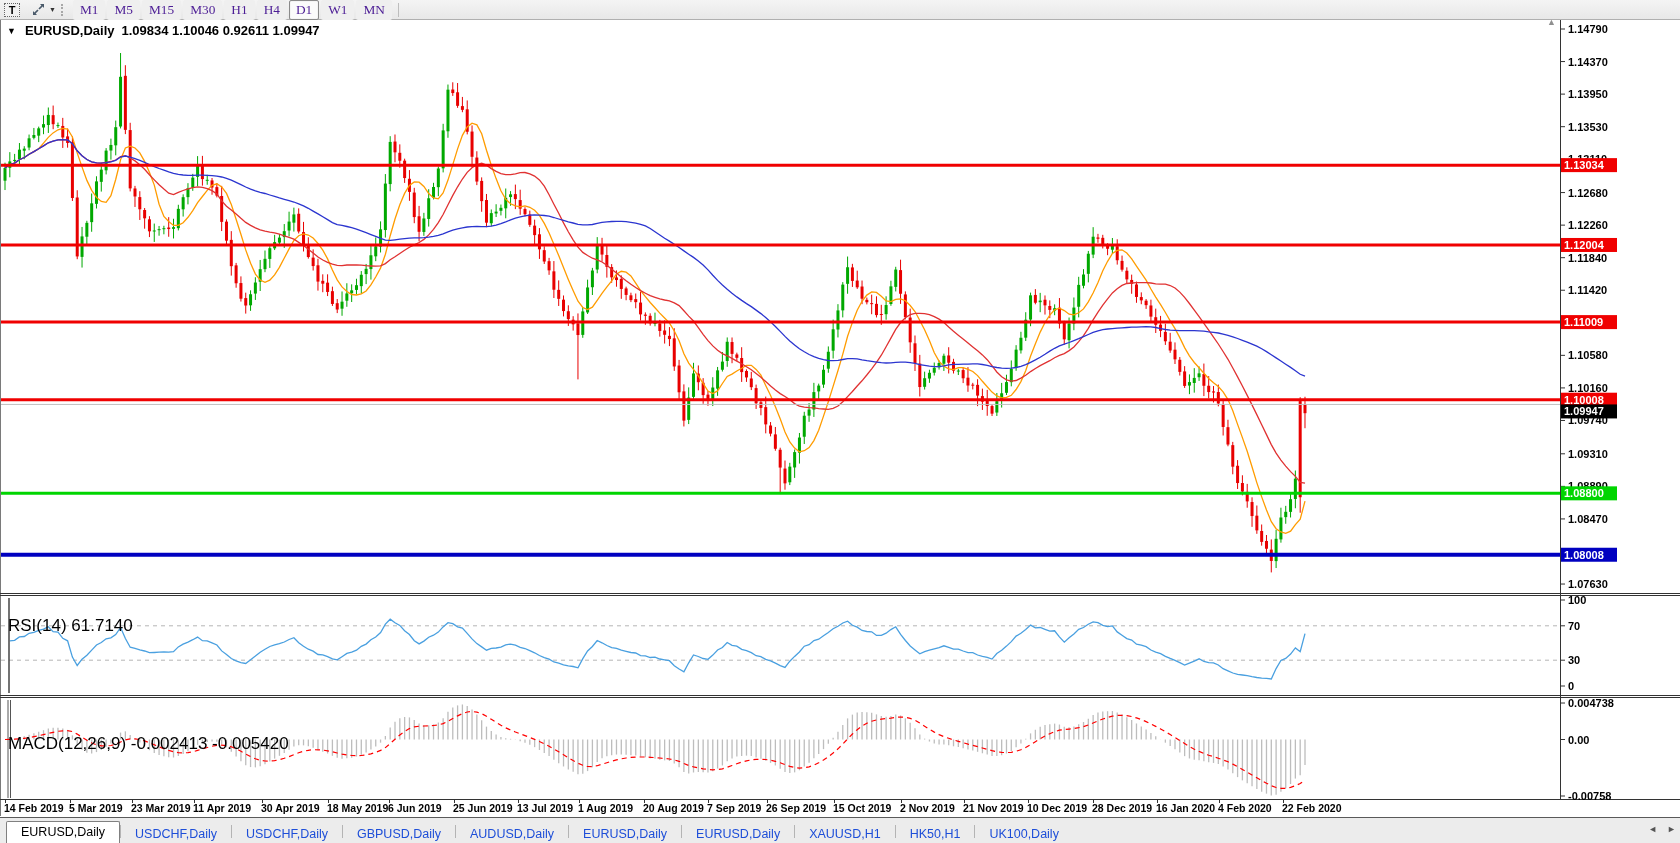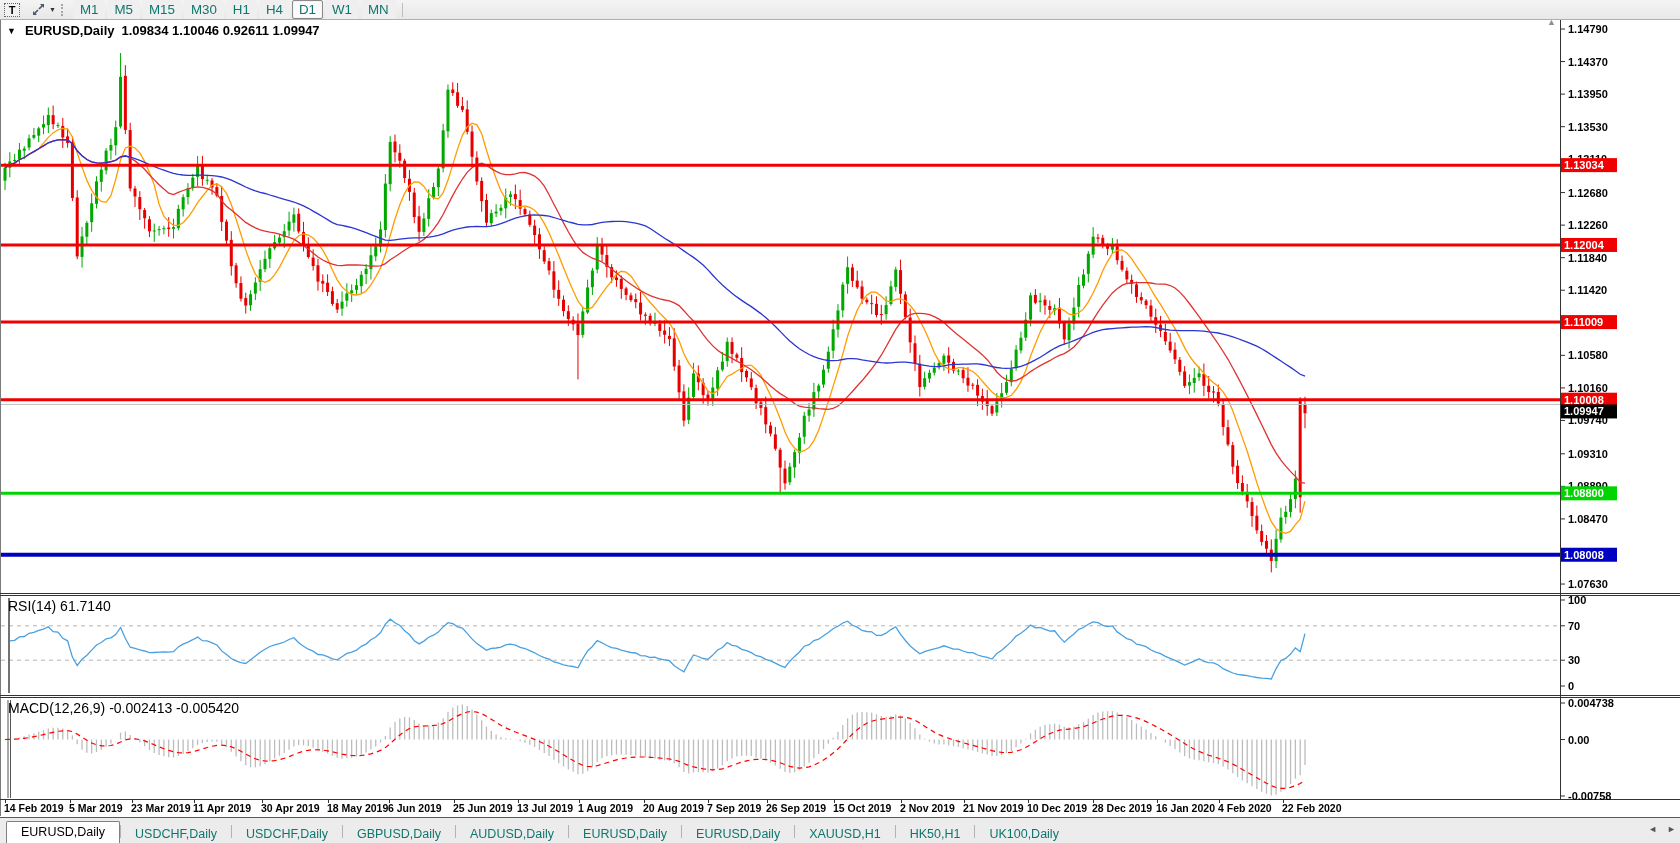--- a/index.html
+++ b/index.html
@@ -19,43 +19,43 @@
   .tb-grip{width:5px;height:12px;margin:0 4px 0 2px;border-left:2px dotted #a8a8a8;}
   .tb-sep{width:1px;height:14px;background:#bdbdbd;margin:0 5px;}
   .t-btn{
     width:16px;height:14px;border:1px dotted #666;display:flex;align-items:center;justify-content:center;
     font-weight:bold;font-size:11px;margin-left:4px;background:#f2f2f2;cursor:default;
   }
   .icon-btn{width:20px;height:15px;display:flex;align-items:center;justify-content:center;margin-left:8px;}
   .caret{font-size:7px;color:#333;margin:0 3px 0 1px;}
   .tf-btn{
     padding:1px 6px;margin:0 1px;border:1px solid transparent;border-radius:2px;
-    color:#0f766e;letter-spacing:0px;cursor:default;
+    color:#4c1d95;letter-spacing:0px;cursor:default;font-family:Liberation Serif, serif;
   }
   .tf-btn.active{background:#fbfbfb;border:1px solid #8a8a8a;box-shadow:inset 0 0 1px #bbb;}
   
   #chart-svg{position:absolute;left:0;top:0;}
   .chart-title{
     position:absolute;left:7px;top:23px;font-size:13px;font-weight:bold;color:#000;
     display:flex;align-items:center;gap:7px;white-space:pre;
   }
   .chart-title .menu-tri{font-size:9px;margin-right:2px;}
-  .panel-label{position:absolute;left:8px;font-size:14px;color:#000;}
+  .panel-label{position:absolute;left:8px;font-size:17px;color:#000;margin-top:18px;}
   .rsi-label{top:598px;}
-  .macd-label{top:700px;}
+  .macd-label{top:716px;}
   .scroll-marker{position:absolute;left:1547px;top:17px;font-size:9px;color:#909090;}
   .axis-hotzone{position:absolute;background:transparent;}
   
   .tabbar{
     position:absolute;left:0;top:817px;width:1680px;height:26px;
     background:#ececec;border-top:1px solid #5a5a5a;
     display:flex;align-items:flex-end;font-size:12.5px;
   }
   .tab{
-    height:20px;line-height:20px;padding:0 14px;color:#0f766e;white-space:nowrap;cursor:default;
+    height:20px;line-height:20px;padding:0 14px;color:#1d4ed8;white-space:nowrap;cursor:default;
   }
   .tab.active{
     background:#ffffff;color:#000;border:1px solid #808080;border-bottom:1px solid #fff;
     border-radius:2px 2px 0 0;height:21px;line-height:21px;margin-left:6px;
   }
   .tab-sep{width:1px;height:13px;background:#b4b4b4;align-self:center;}
   .tab-nav{
     position:absolute;right:4px;top:6px;display:flex;gap:10px;font-size:9px;color:#555;
   }
   .tab-nav span{cursor:default;}

